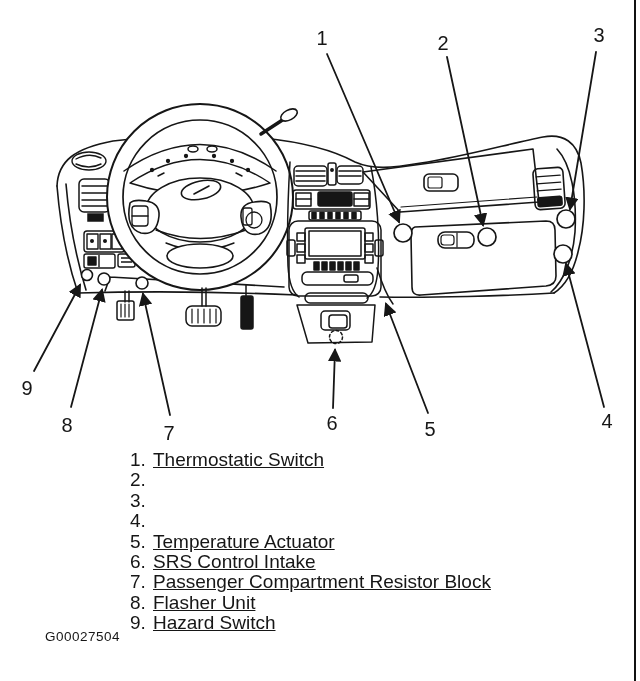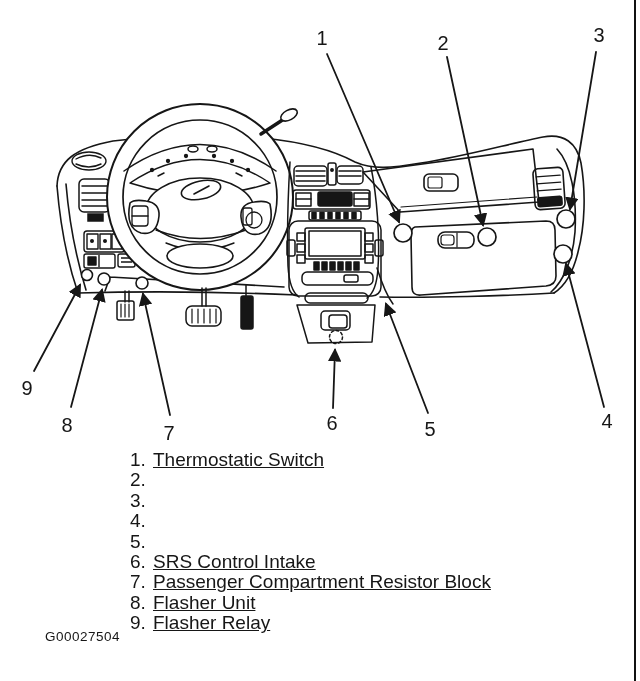--- a/index.html
+++ b/index.html
@@ -253,35 +253,36 @@
       <span class="legend-num">2.</span>
     </div>
     <div class="legend-row">
       <span class="legend-num">3.</span>
     </div>
     <div class="legend-row">
       <span class="legend-num">4.</span>
     </div>
     <div class="legend-row">
       <span class="legend-num">5.</span>
+      <span class="legend-label">Temperature Actuator</span>
     </div>
     <div class="legend-row">
       <span class="legend-num">6.</span>
       <span class="legend-label">SRS Control Intake</span>
     </div>
     <div class="legend-row">
       <span class="legend-num">7.</span>
       <span class="legend-label">Passenger Compartment Resistor Block</span>
     </div>
     <div class="legend-row">
       <span class="legend-num">8.</span>
       <span class="legend-label">Flasher Unit</span>
     </div>
     <div class="legend-row">
       <span class="legend-num">9.</span>
-      <span class="legend-label">Flasher Relay</span>
+      <span class="legend-label">Hazard Switch</span>
     </div>
   </div>
 
   <div class="figure-id">G00027504</div>
 
   <div class="right-border"></div>
 </div>
 
 </body></html>

